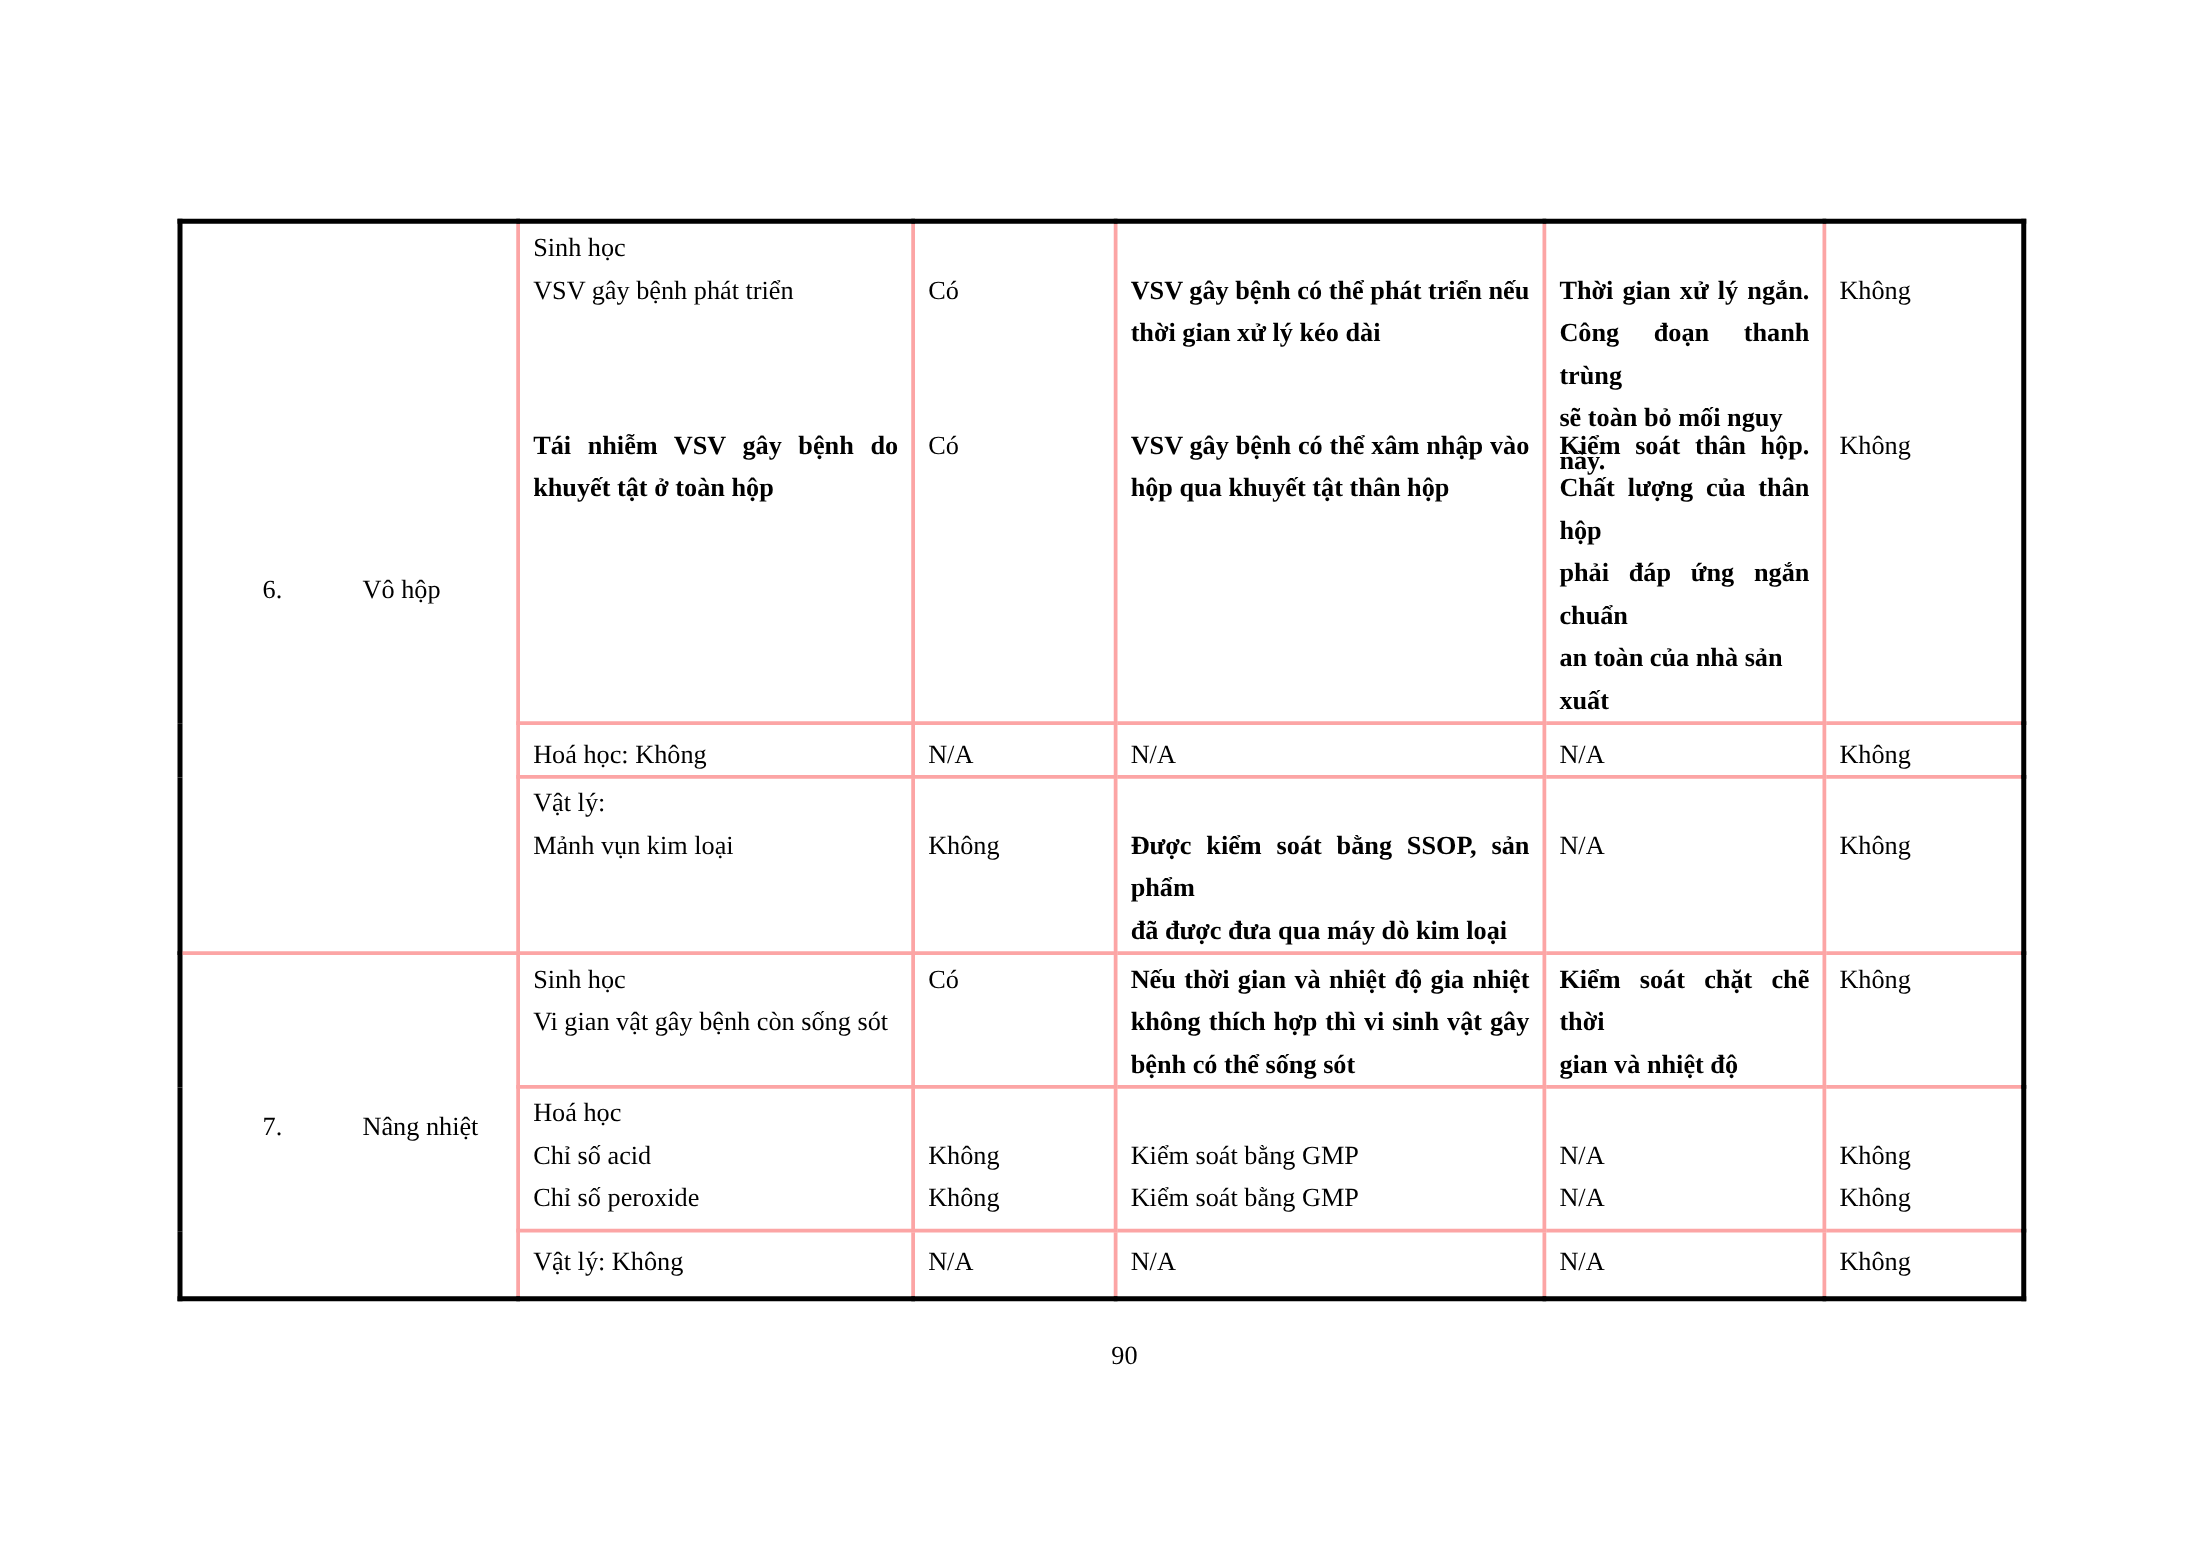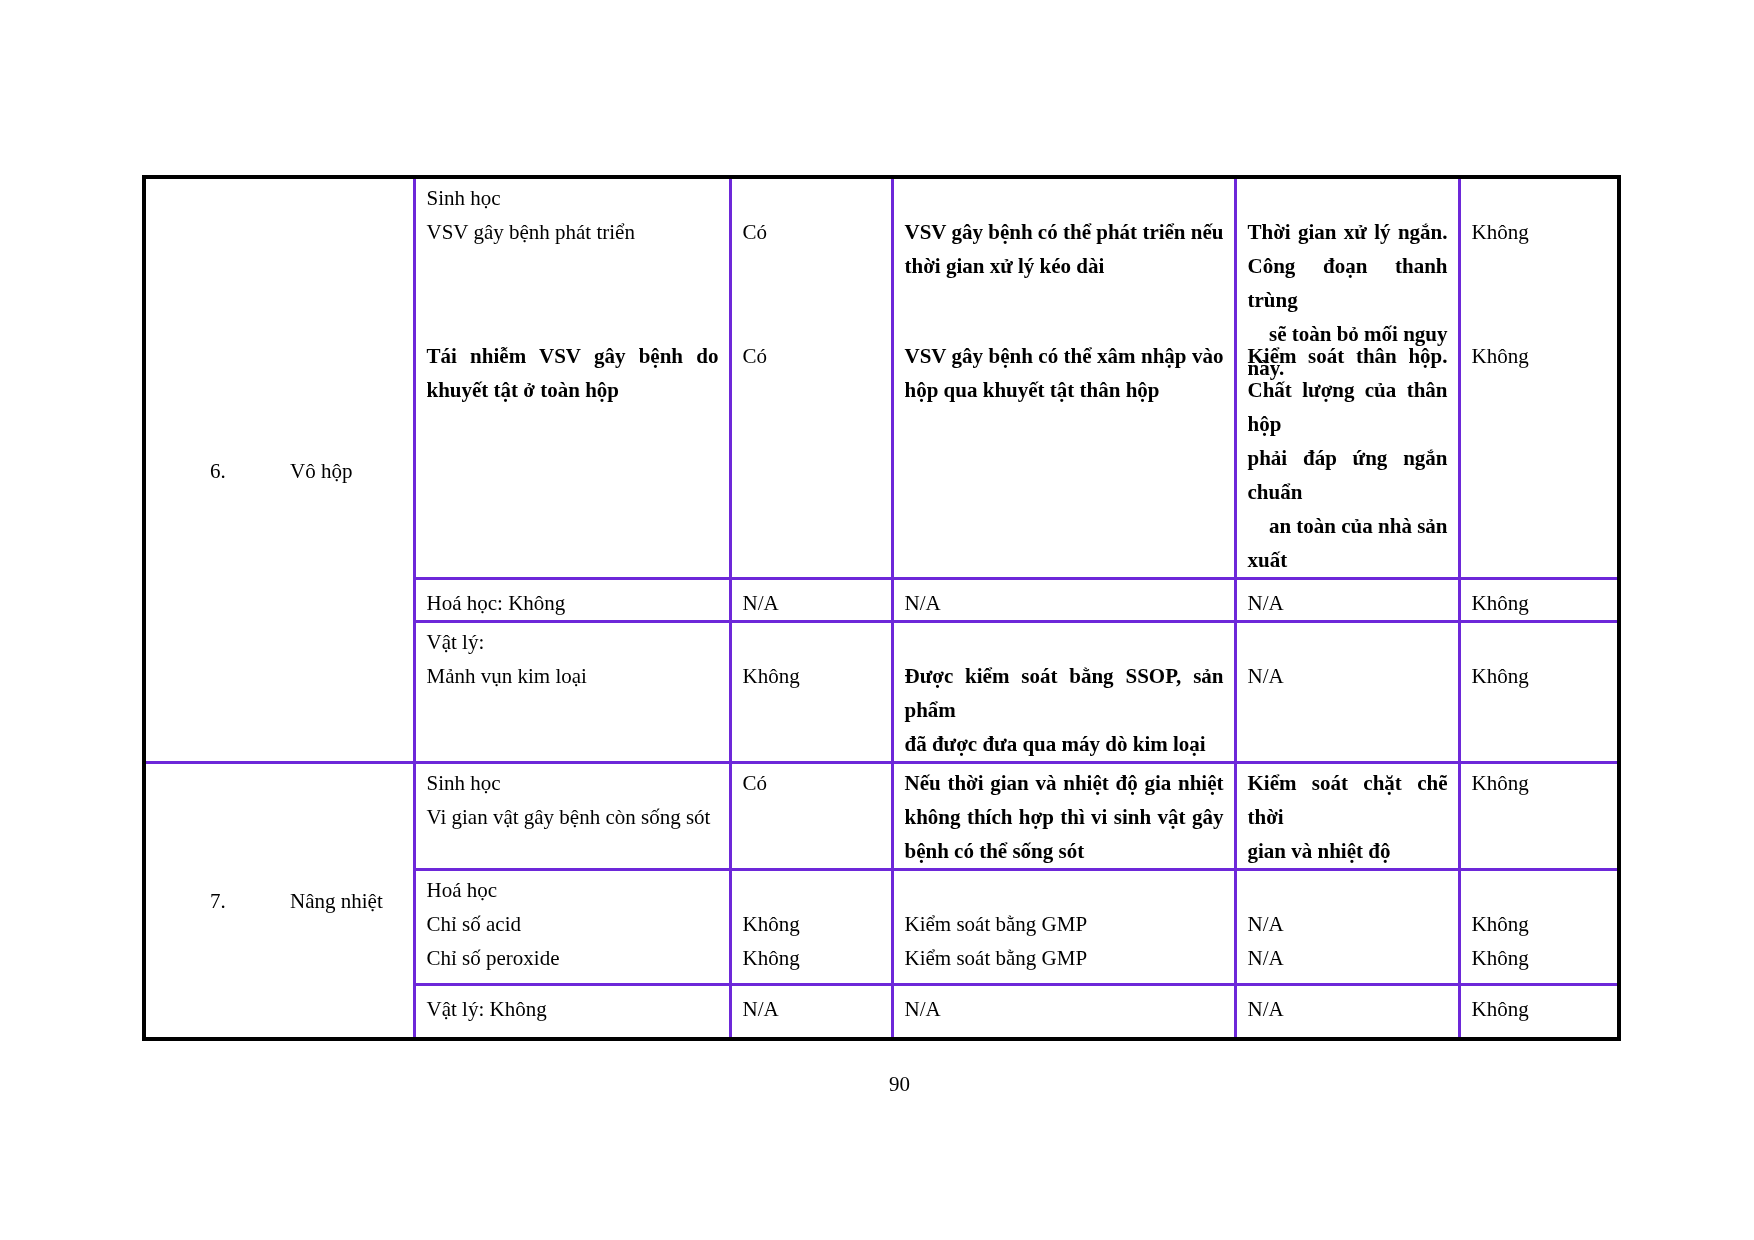--- a/index.html
+++ b/index.html
@@ -16,40 +16,40 @@
   }
   table.hazard-table{
     position:absolute;
     left:142px;top:175px;
     width:1475px;
     border-collapse:collapse;
     table-layout:fixed;
   }
   table.hazard-table{border:4px solid #000;}
   .hazard-table td{
-    border:3px solid #6d28d9;
+    border:3px solid #fca5a5;
     vertical-align:top;
     padding:2px 10px 0 11px;
     overflow:hidden;
   }
   tr.r1{height:316px;}
   tr.r2{height:37px;}
   tr.r3{height:98px;}
   tr.r4{height:103px;}
   tr.r5{height:115px;}
   tr.r6{height:54px;margin-top:16px;}
   tr.r2 td, tr.r6 td{padding-top:6px;}
   .step-cell{
     vertical-align:middle !important;
     padding-left:64px !important;
   }
   .step-num{display:inline-block;width:80px;}
   .ln{display:block;}
   .just .ln{text-align:justify;text-align-last:justify;font-weight:bold;}
-  .just .ln:last-child{text-align:right;text-align-last:left;}
+  .just .ln:last-child{text-align:left;text-align-last:left;}
   .suba{box-sizing:border-box;height:158px;}
   .skip1{padding-top:34px;}
   .gap{margin-top:0;}
   .pageno{
     position:absolute;
     left:889px;top:1067px;
   }
 </style>
 </head>
 <body>

